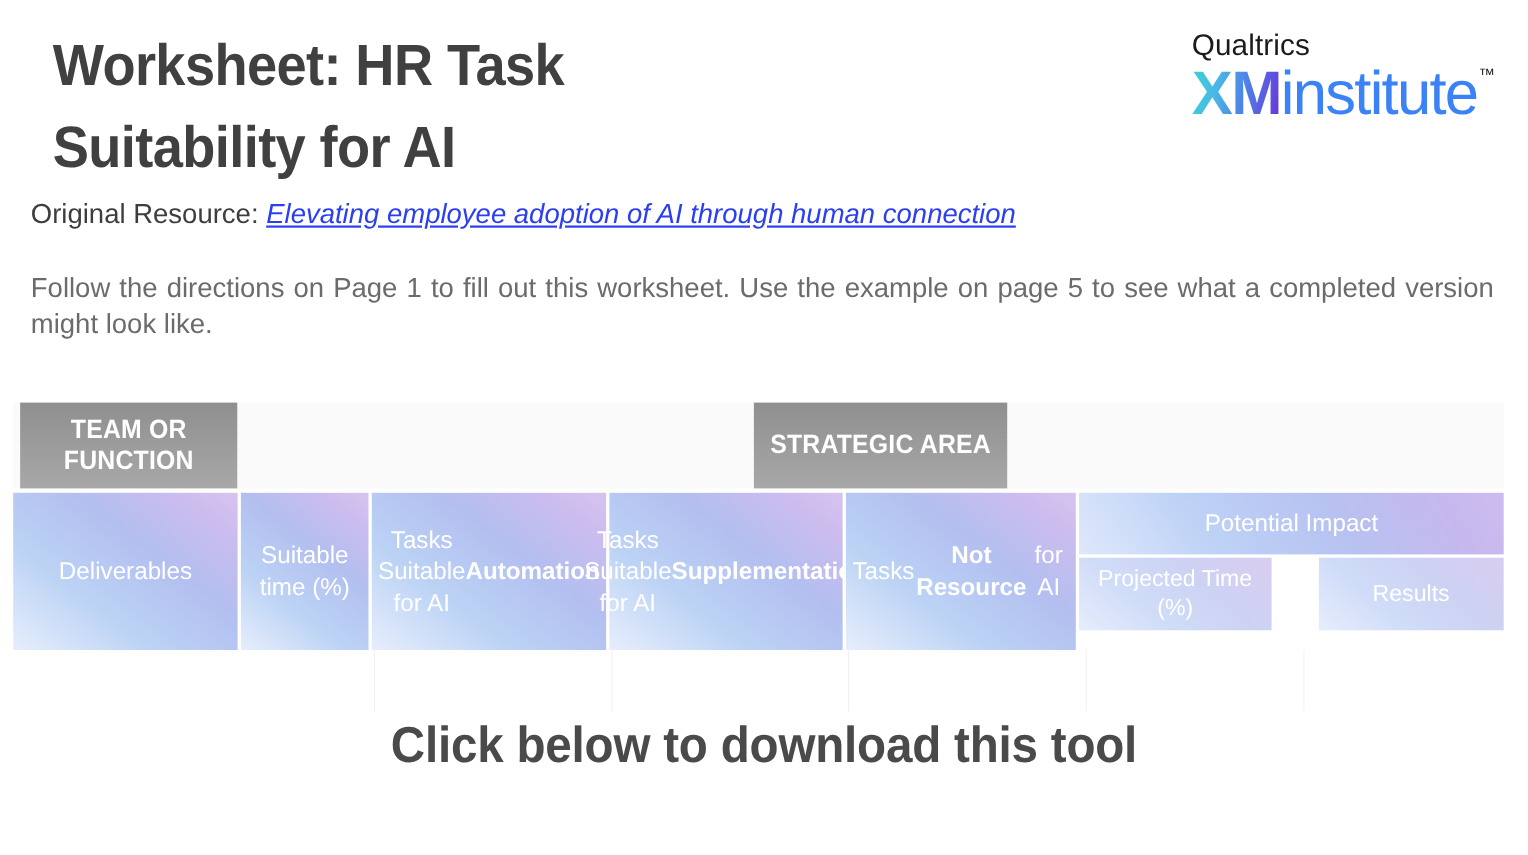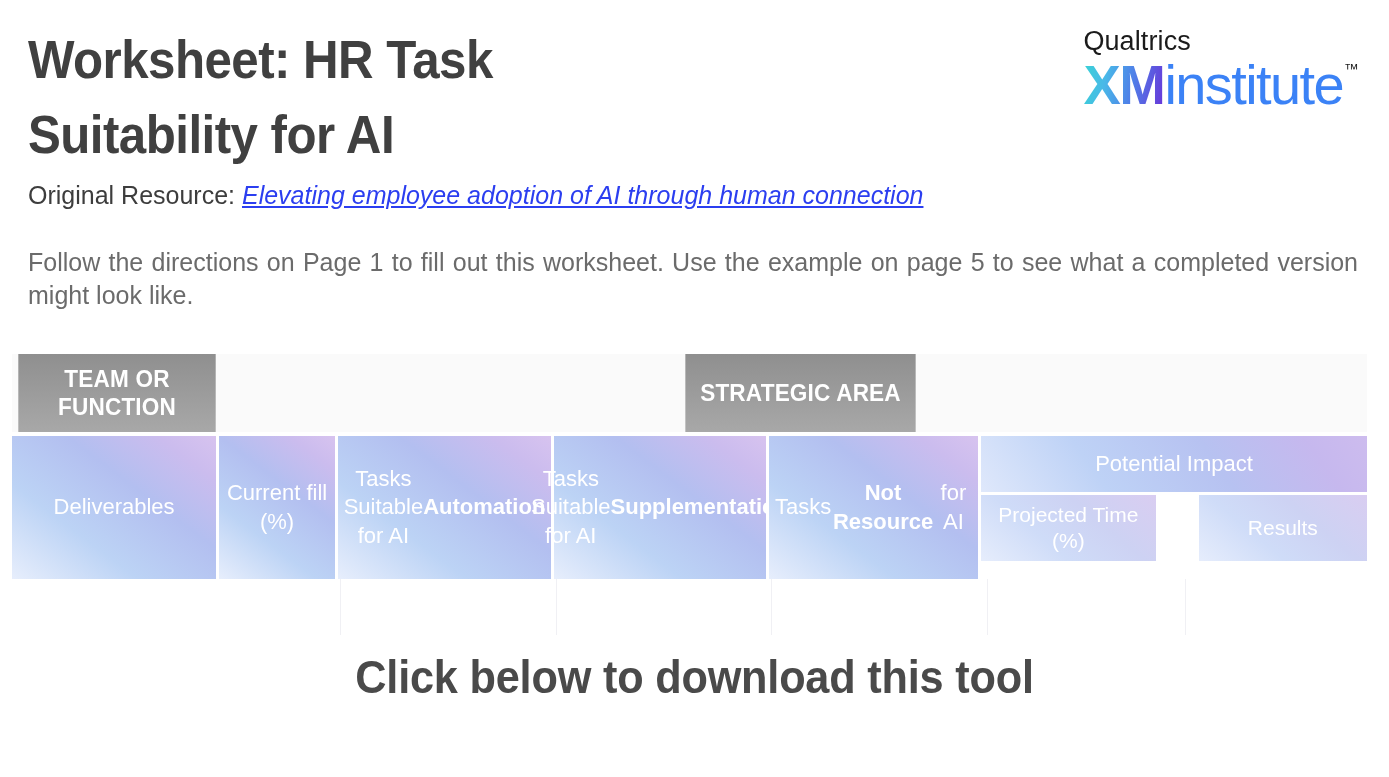--- a/index.html
+++ b/index.html
@@ -12,20 +12,21 @@
     height: 777px;
     font-family: "Liberation Sans", sans-serif;
     position: relative;
     overflow: hidden;
   }
 
   
   .header {
     position: relative;
     padding: 22px 0 0 28px;
+    margin-left: 20px;
   }
   .page-title {
     font-family: "Liberation Sans", sans-serif;
     font-size: 53px;
     line-height: 1.42;
     font-weight: bold;
     color: #404040;
     letter-spacing: -0.6px;
     max-width: 640px;
     margin: 0;
@@ -97,21 +98,21 @@
     line-height: 1.32;
     text-align: justify;
     margin: 36px 30px 0 28px;
     max-width: 1330px;
   }
 
   
   .grid {
     position: absolute;
     left: 12px;
-    top: 354px;
+    top: 366px;
     width: 1355px;
   }
 
   .band-top {
     display: flex;
     height: 78px;
     background: #fafafa;
   }
   .band-cell-gray {
     background: linear-gradient(180deg, #8f8f8f 0%, #a8a8a8 100%);
@@ -236,21 +237,21 @@
 
   <div class="band-top">
     <div class="band-cell-gray" style="width:210px">TEAM OR FUNCTION</div>
     <div class="band-cell-blank" style="width:456px"></div>
     <div class="band-cell-gray" style="width:245px">STRATEGIC AREA</div>
     <div class="band-cell-blank" style="width:444px"></div>
   </div>
 
   <div class="band-headers">
     <div class="hcell" style="width:208px">Deliverables</div>
-    <div class="hcell" style="width:118px">Current fill (%)</div>
+    <div class="hcell" style="width:118px">Suitable time (%)</div>
     <div class="hcell" style="width:213px">
         <span>Tasks  Suitable for AI </span>
         <b>Automation</b>
       </div>
     <div class="hcell" style="width:212px">
         <span>Tasks Suitable for AI </span>
         <b>Supplementation</b>
       </div>
     <div class="hcell" style="width:213px">
         <span>Tasks </span>

